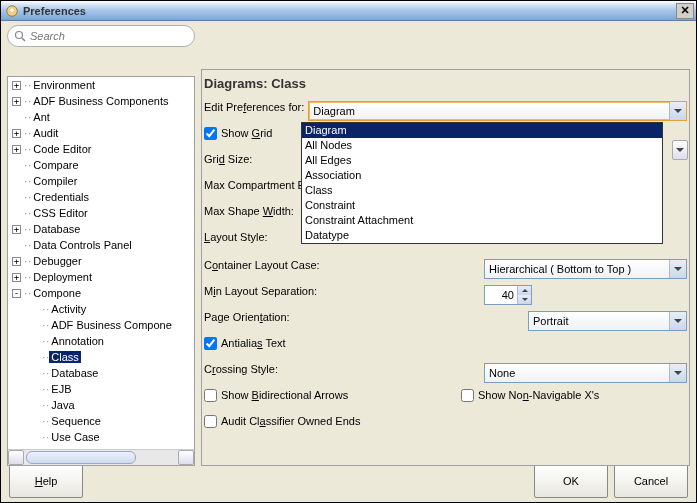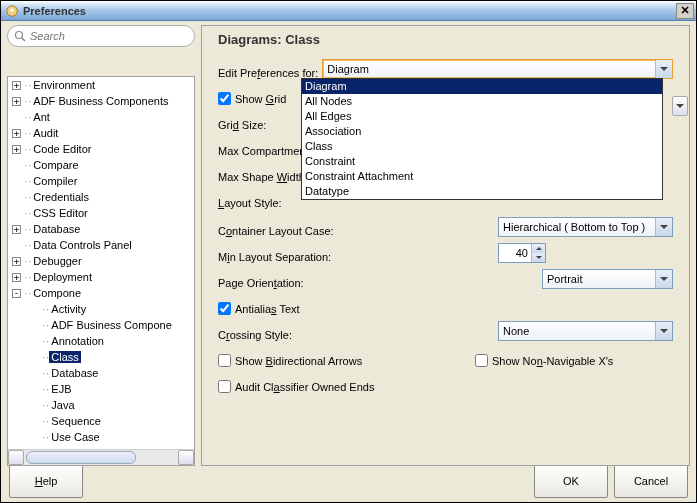--- a/index.html
+++ b/index.html
@@ -23,23 +23,23 @@
 .tree-item { display: flex; align-items: center; height: 16px; cursor: pointer; white-space: nowrap; }
 .expander { width: 9px; height: 9px; border: 1px solid #888; margin-right: 3px; text-align: center; line-height: 7px; font-size: 9px; background: #fff; flex-shrink: 0; font-family: monospace; }
 .expander.none { border: none; background: transparent; }
 .tree-label { padding: 0 2px; }
 .tree-label.selected { background: #0a246a; color: #fff; }
 .tree-hscroll { position: absolute; bottom: 0; left: 0; right: 0; height: 16px; background: #e8e8e8; border-top: 1px solid #ccc; display:flex; align-items:center; }
 .hscroll-btn { width:16px; height:15px; background:linear-gradient(#fff,#dde); border:1px solid #aaa; border-radius:2px; }
 .hscroll-thumb { flex:0 0 110px; height:13px; margin:0 2px; background:linear-gradient(#eef,#cde); border:1px solid #9ab; border-radius:6px; }
 .hscroll-track { flex:1; }
 
-.right-col { flex: 1; border: 1px solid #a0a0a0; background: #ece9d8; padding: 6px 16px; position: relative; overflow: hidden; }
+.right-col { flex: 1; border: 1px solid #a0a0a0; background: #ece9d8; padding: 6px 2px; position: relative; overflow: hidden; margin-top: 44px; }
 .page-title { font-size: 13px; font-weight: bold; color: #333; margin-bottom: 10px; }
-.form-row { display: flex; align-items: flex-end; height: 22px; margin-bottom: 4px; }
+.form-row { display: flex; align-items: flex-start; height: 22px; margin-bottom: 4px; }
 .form-label { width: 130px; }
 .u { text-decoration: underline; }
 .chk { width: 13px; height: 13px; margin-right: 4px; }
 
 .combo { height: 20px; border: 1px solid #7b9ebd; background: linear-gradient(#fff,#eef2f7); display: flex; align-items: center; padding-left: 4px; position: relative; }
 .combo-arrow { position: absolute; right: 0; top: 0; width: 17px; height: 18px; background: linear-gradient(#e8eef7,#c8d8ec); border-left: 1px solid #abc; display:flex; align-items:center; justify-content:center; }
 .combo-arrow::after { content:""; border-left:4px solid transparent; border-right:4px solid transparent; border-top:4px solid #444; }
 .combo.wide { flex: 1; }
 .combo.orange { border-color: #e8a030; box-shadow: 0 0 0 1px #f0b860 inset; }
 

